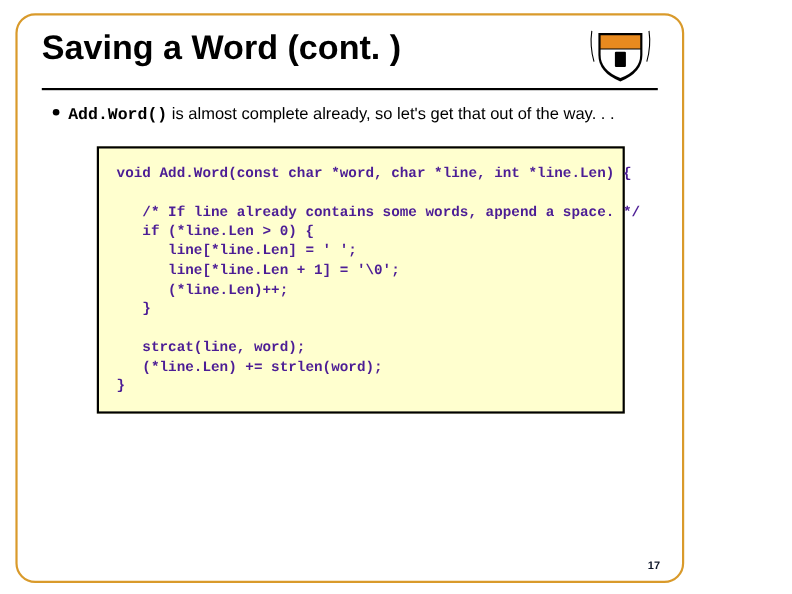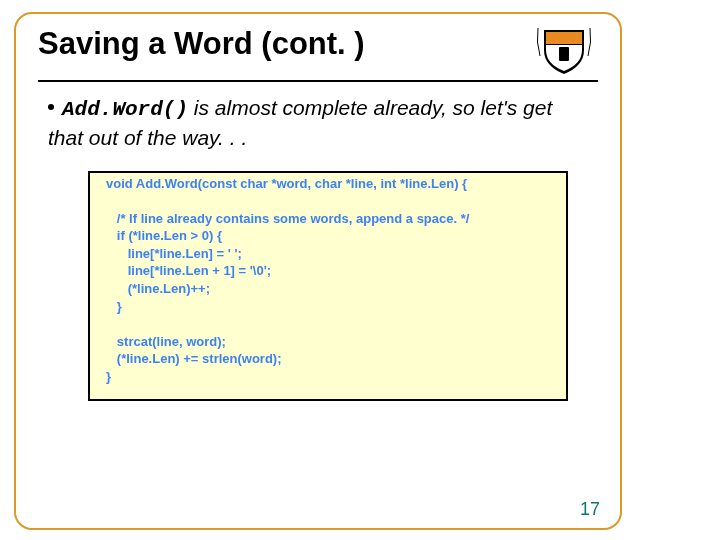--- a/index.html
+++ b/index.html
@@ -45,59 +45,59 @@
     display: flex;
     align-items: center;
     justify-content: center;
   }
   .divider {
     border: none;
     border-top: 2px solid #000;
     margin: 2px 0 12px 0;
   }
   .bullet {
-    font-size: 21px;
+    font-size: 15px;
     color: #000;
     line-height: 1.35;
     margin: 4px 6px 16px 10px;
-    font-style: italic;
   }
   .bullet .dot {
     display: inline-block;
     width: 6px;
     height: 6px;
     background: #000;
     border-radius: 50%;
     vertical-align: middle;
     margin-right: 8px;
     position: relative;
     top: -2px;
   }
   .mono-inline {
     font-family: "Courier New", Courier, monospace;
     font-weight: bold;
   }
   .codebox {
     margin: 18px 30px 0 50px;
     border: 2px solid #000;
     background: #ffffcf;
-    padding: 2px 16px 14px 16px;
-    font-family: Liberation Sans, sans-serif;
+    padding: 14px 16px 14px 16px;
+    font-family: Liberation Mono, monospace;
     font-size: 13px;
     line-height: 1.35;
     font-weight: bold;
     white-space: pre;
-    color: #3b82f6;
+    color: #4c1d95;
   }
   .pagenum {
     position: absolute;
     right: 20px;
     bottom: 8px;
-    font-size: 18px;
-    color: #0f766e;
+    font-size: 10px;
+    color: #0f172a;
+    font-weight: bold;
   }
 </style>
 </head>
 <body>
 
 <div class="slide">
   <div class="frame">
 
     <div class="header-row">
       <div class="title">Saving a Word (cont. )</div>

